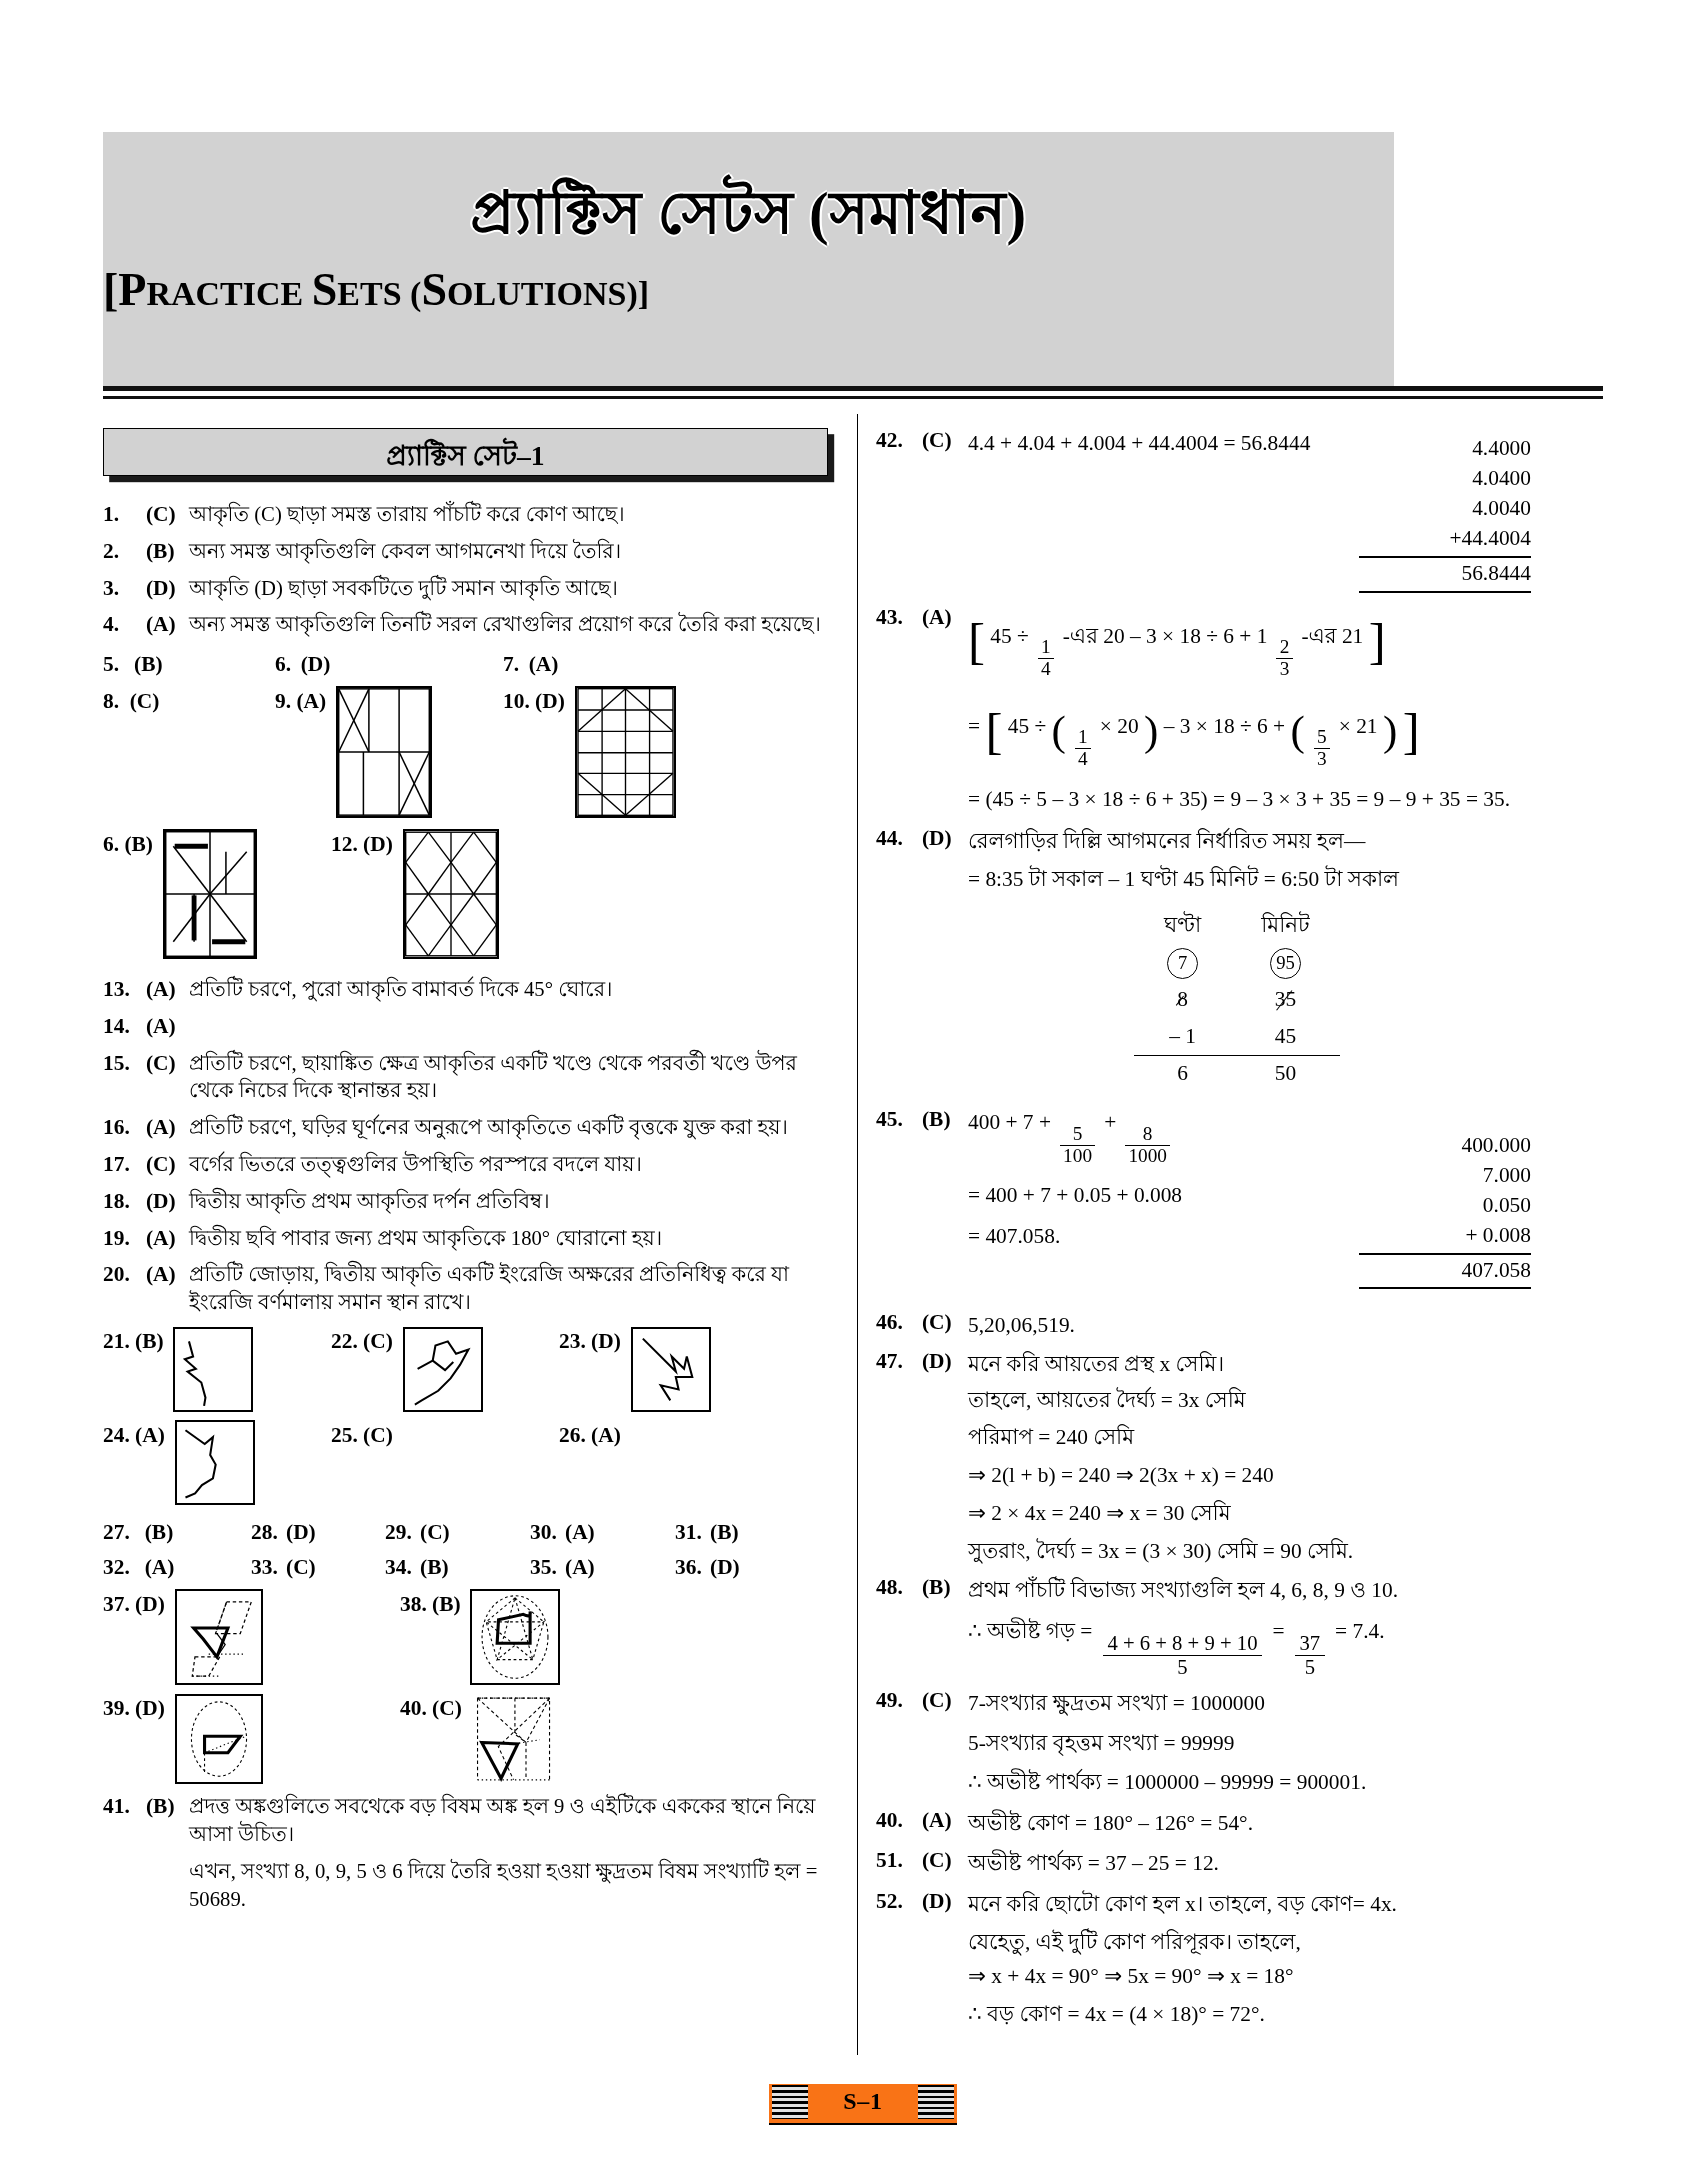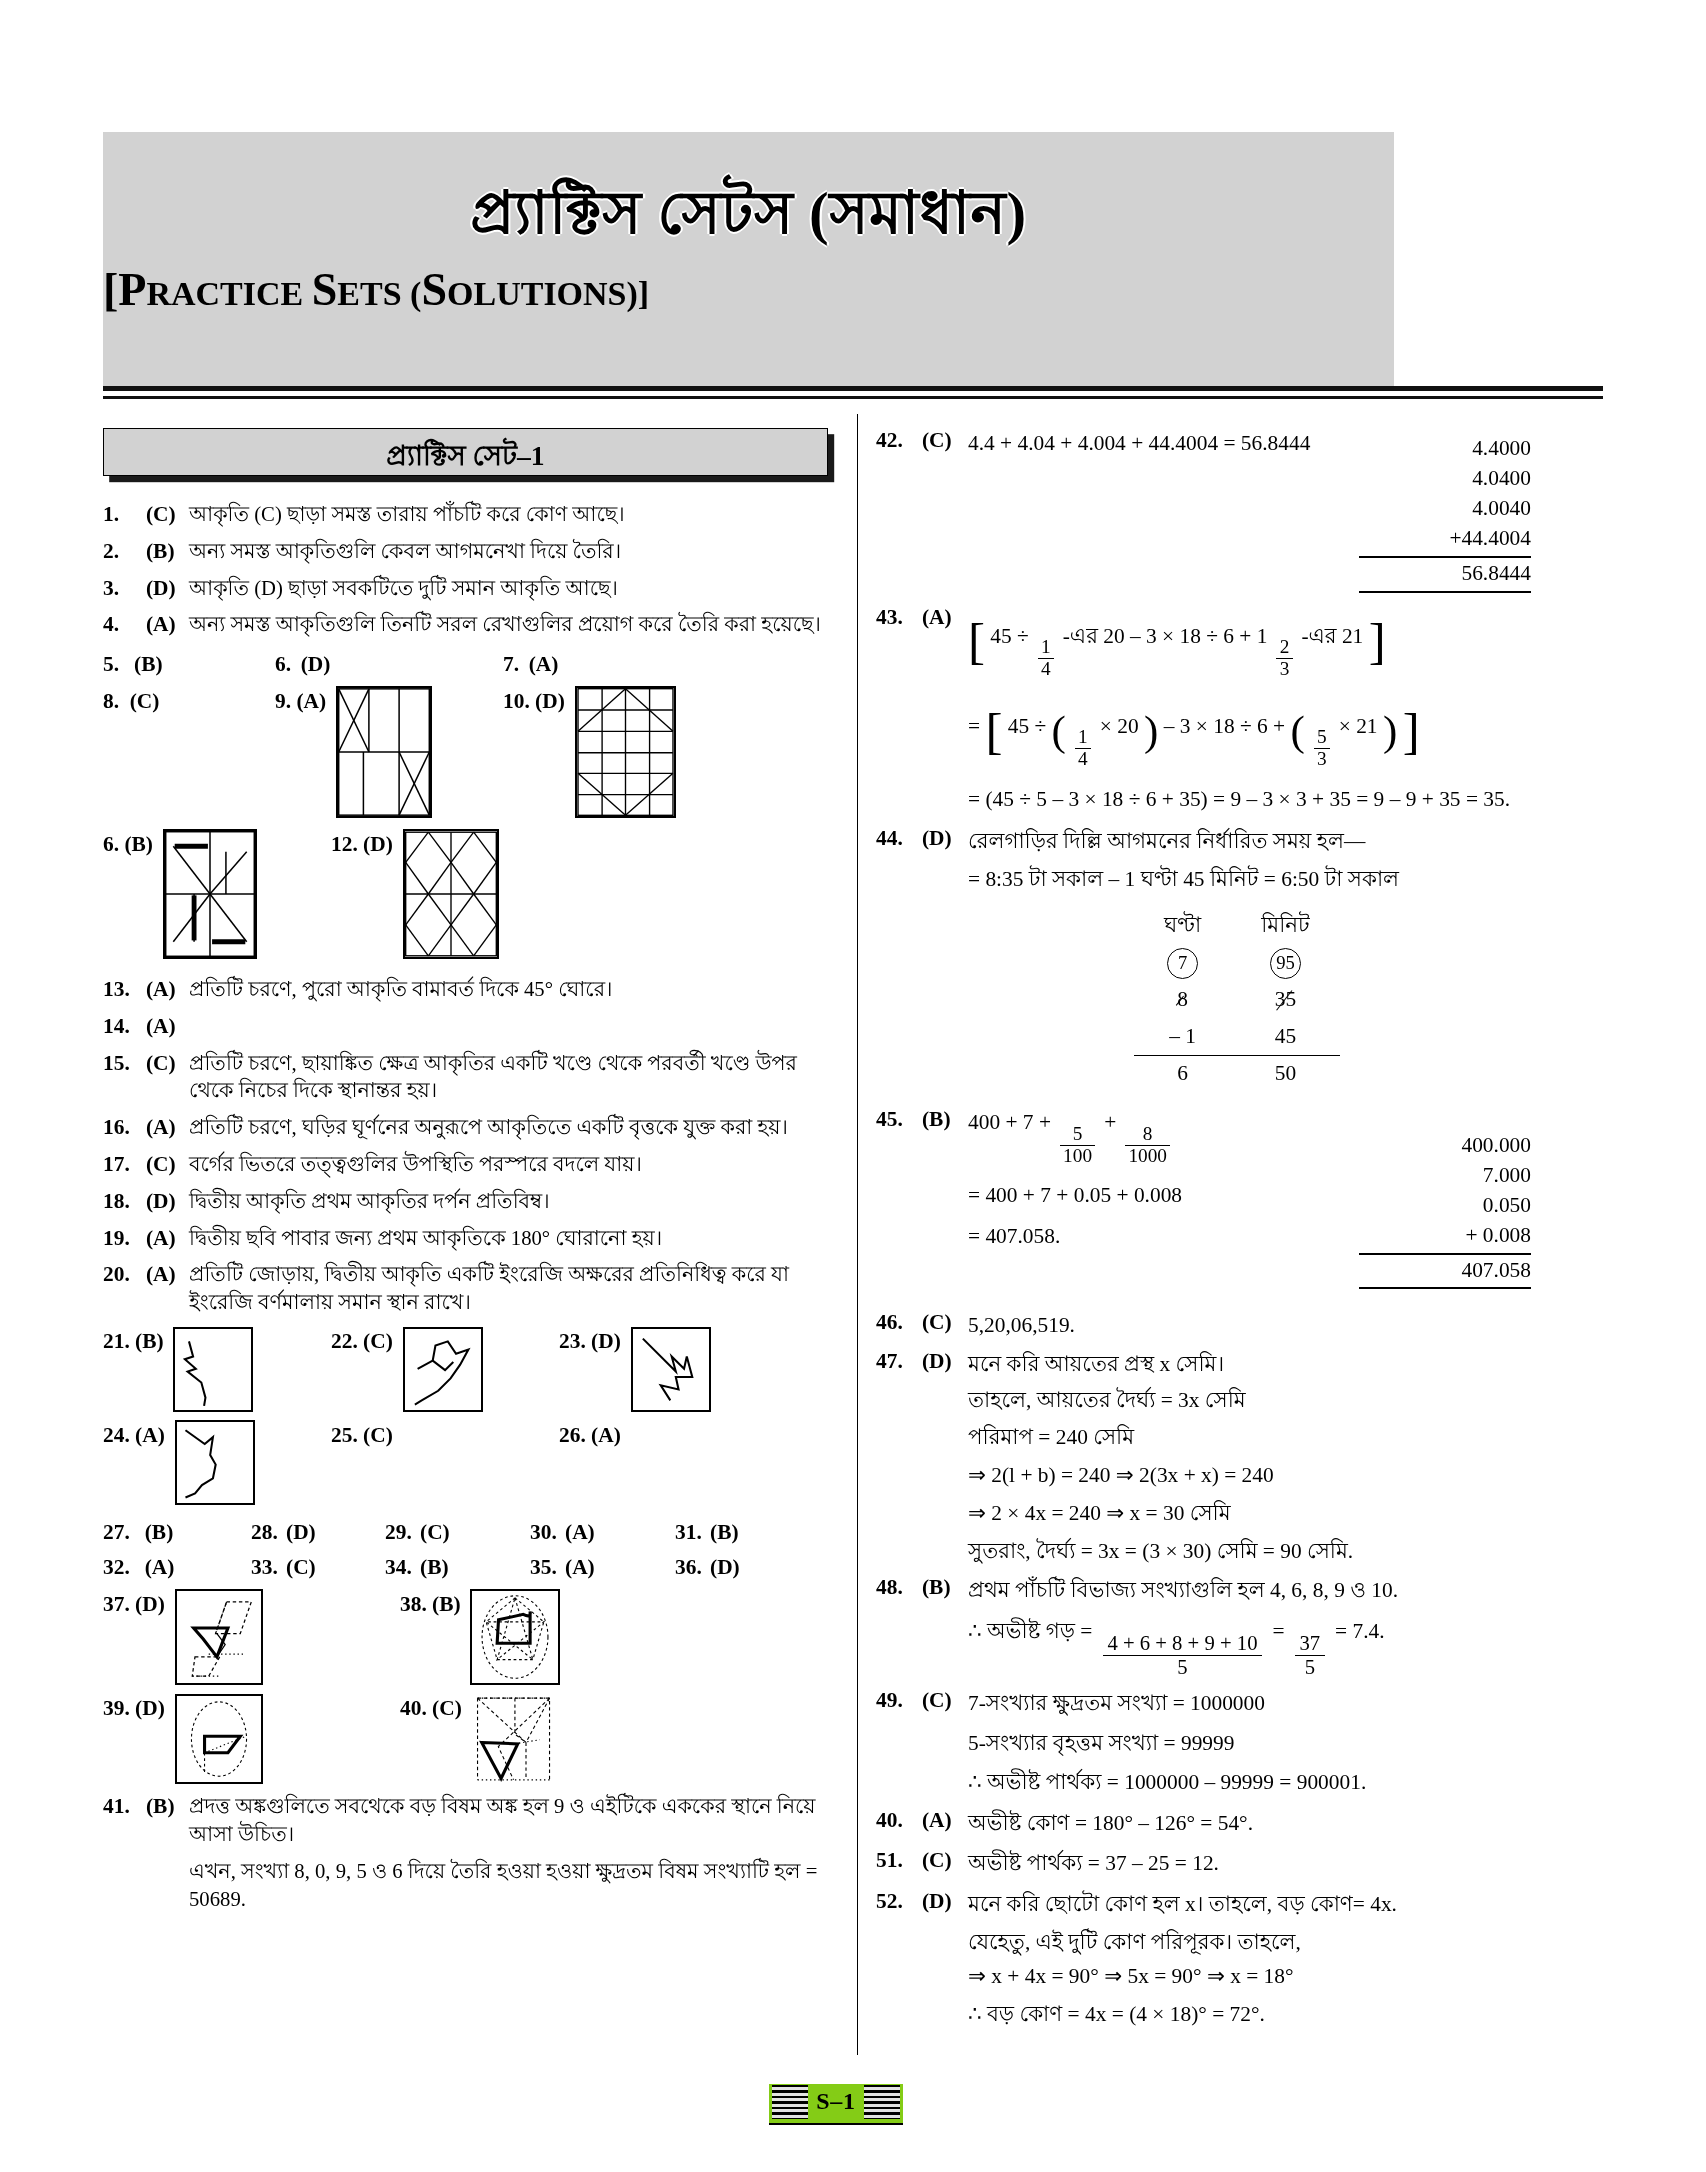--- a/index.html
+++ b/index.html
@@ -71,22 +71,22 @@
   .hmtab table{border-collapse:collapse;}
   .hmtab td{padding:2.8px 30px;text-align:center;}
   .circled{display:inline-block;border:1.4px solid #000;border-radius:50%;
        width:29px;height:29px;line-height:27.6px;text-align:center;font-size:18.6px;}
   .strike{position:relative;display:inline-block;}
   .strike:after{content:"";position:absolute;left:-2.8px;top:52%;width:115%;height:1.4px;
        background:#000;transform:rotate(-52deg);}
   .borderrow td{border-bottom:1.4px solid #000;}
 
   
-  .footer{position:absolute;left:769px;top:2084px;width:134px;height:39px;
-      background:#84cc16;border-bottom:2.8px solid #000;}
+  .footer{position:absolute;left:769px;top:2084px;width:188px;height:39px;
+      background:#f97316;border-bottom:2.8px solid #000;}
   .footer .ftxt{position:absolute;left:0;right:0;top:4.1px;text-align:center;
       font-size:24px;font-weight:bold;letter-spacing:0.7px;}
   .stripe{position:absolute;top:1.4px;width:36px;height:34px;
       background:repeating-linear-gradient(to bottom,#000 0,#000 2.1px,#e2e2e2 2.1px,#e2e2e2 5.5px);}
   .stripe.l{left:2.8px;} .stripe.r{right:2.8px;}
 
   svg{display:block;}
   .nowrap{white-space:nowrap;}
 </style>
 </head>

